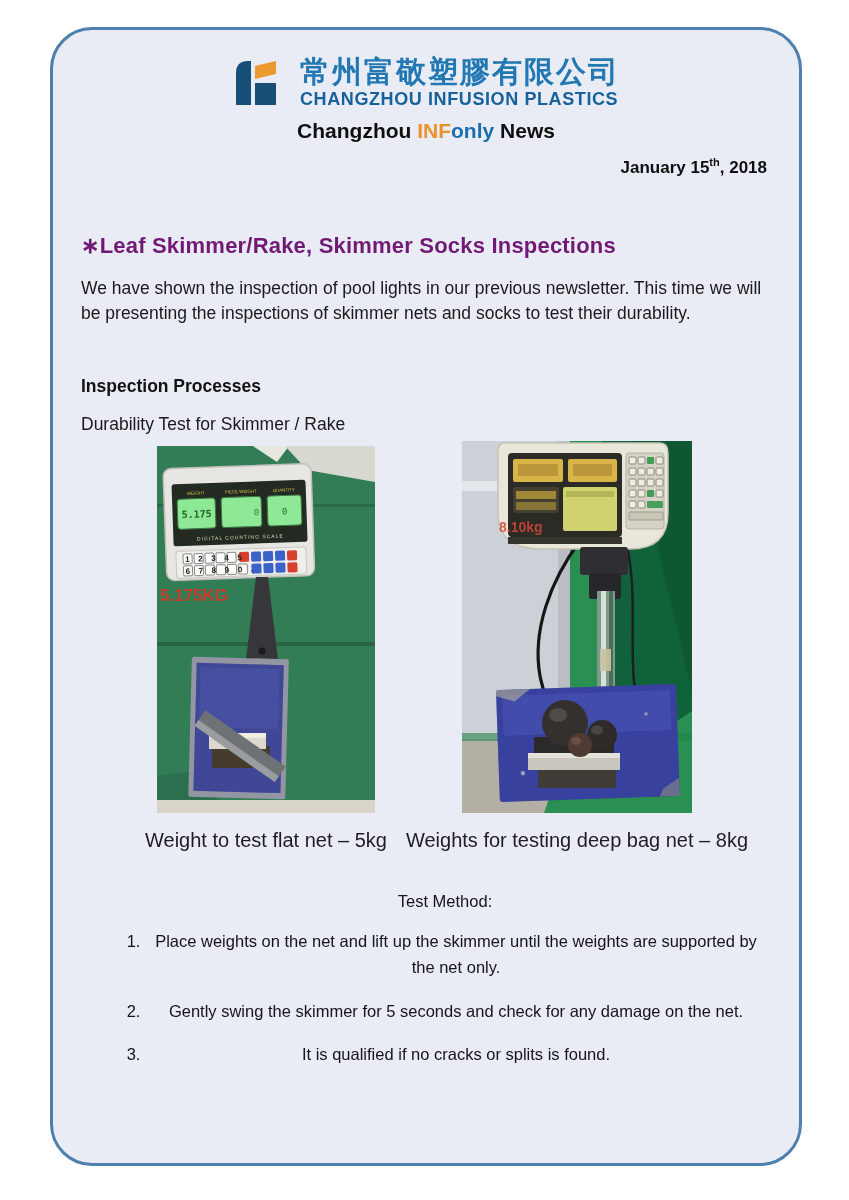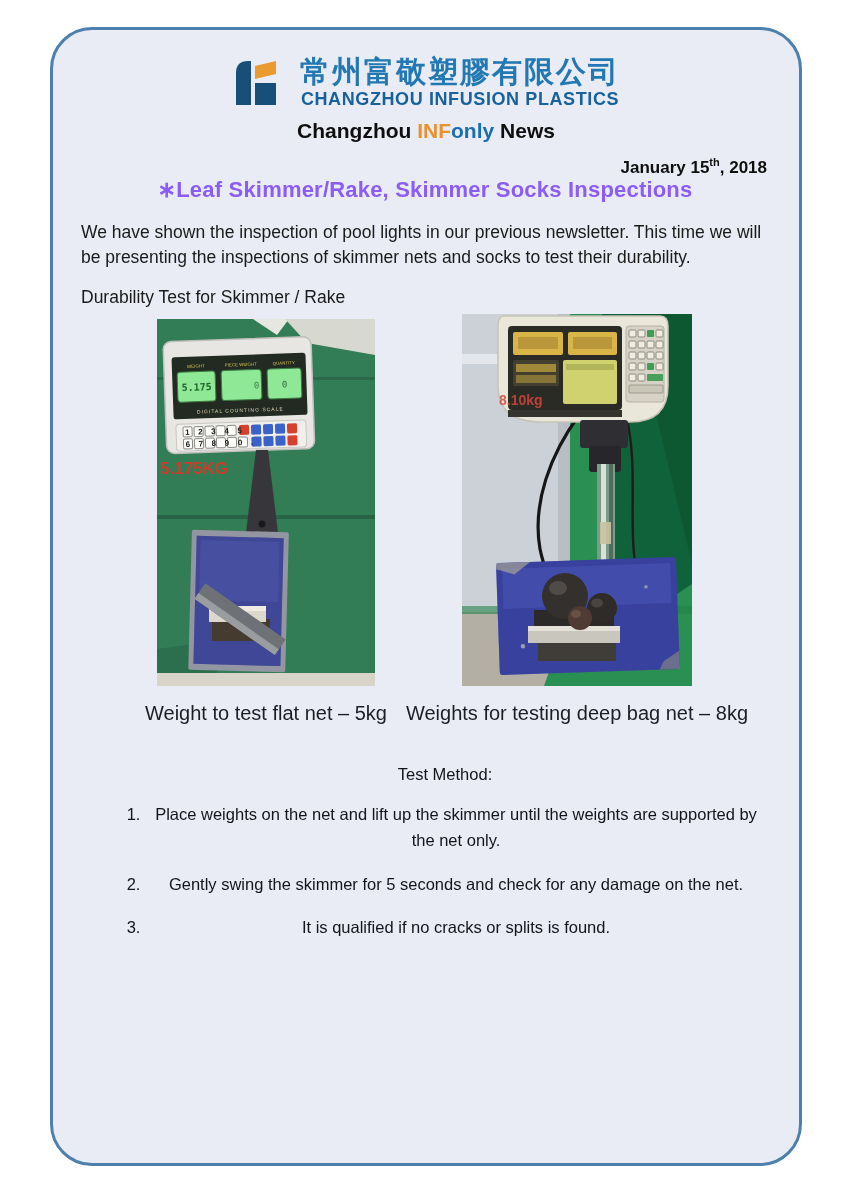--- a/index.html
+++ b/index.html
@@ -3,31 +3,31 @@
 <meta charset="utf-8">
 <style>
   * { margin:0; padding:0; box-sizing:border-box; }
   html,body { width:849px; height:1200px; background:#ffffff; font-family:"Liberation Sans", sans-serif; }
   .sheet {
     position:absolute; left:50px; top:27px; width:752px; height:1139px;
     background:#e9ecf5; border:3px solid #4d80ad; border-radius:42px;
     overflow:hidden;
   }
   
-  .logo-row { display:flex; justify-content:center; align-items:center; gap:22px; margin-top:26px;text-align:center; }
+  .logo-row { display:flex; justify-content:center; align-items:center; gap:22px; margin-top:26px; }
   .logo-text .zh { font-size:30px; font-weight:bold; color:#2278b2; letter-spacing:2px; line-height:1.05; }
   .logo-text .en { font-size:18px; font-weight:bold; color:#17629b; letter-spacing:0.6px; margin-top:1px; }
   .news-title { text-align:center; margin-top:9px; font-size:21px; font-weight:bold; color:#0f0f0f; }
   .news-title .orange { color:#e8912d; }
   .news-title .blue { color:#1a6fae; }
   .date-line { text-align:right; margin:13px 32px 0 0; font-size:17px; font-weight:bold; color:#0f0f0f; }
   .date-line sup { font-size:11px; }
   
   .content { margin:0 30px 0 28px; }
-  .article-heading { font-size:22px; font-weight:bold; color:#8b5cf6; letter-spacing:0.2px;text-align:center; }
+  .article-heading { margin-top:56px; font-size:22px; font-weight:bold; color:#701a75; letter-spacing:0.2px; }
   .intro { margin-top:17px; font-size:17.5px; line-height:1.42; color:#1a1a1a; width:702px; }
   .process-heading { margin-top:50px; font-size:17.5px; font-weight:bold; color:#121212; }
   .process-sub { margin-top:17px; font-size:17.5px; color:#1a1a1a; }
   .photos { display:flex; margin-top:11px; padding-left:76px; gap:87px; align-items:flex-start; }
   figure { display:block; }
   figure.left-fig { width:218px; }
   figure.right-fig { width:230px; margin-top:-5px; }
   figcaption { display:flex; justify-content:center; margin-top:16px; font-size:20px; color:#1d1d26; }
   figcaption span { white-space:nowrap; }
   .photo-svg { display:block; }
@@ -57,20 +57,21 @@
   <div class="news-title"><span>Changzhou </span><span class="orange">INF</span><span class="blue">only</span><span> News</span></div>
 
   <div class="date-line"><span>January 15</span><sup>th</sup><span>, 2018</span></div>
 
   <div class="content">
 
     <div class="article-heading"><span>∗</span><span>Leaf Skimmer/Rake, Skimmer Socks Inspections</span></div>
 
     <p class="intro">We have shown the inspection of pool lights in our previous newsletter. This time we will be presenting the inspections of skimmer nets and socks to test their durability.</p>
 
+    <div class="process-heading">Inspection Processes</div>
     <div class="process-sub">Durability Test for Skimmer / Rake</div>
 
     <div class="photos">
 
       <figure class="left-fig">
         <svg class="photo-svg" width="218" height="367" viewBox="0 0 218 367">
 
           <rect x="0" y="0" width="218" height="367" fill="#35805a"></rect>
           <rect x="0" y="0" width="218" height="367" fill="#2c6e4d" opacity="0.25"></rect>
           <rect x="0" y="196" width="218" height="4" fill="#1d4a33" opacity="0.5"></rect>

